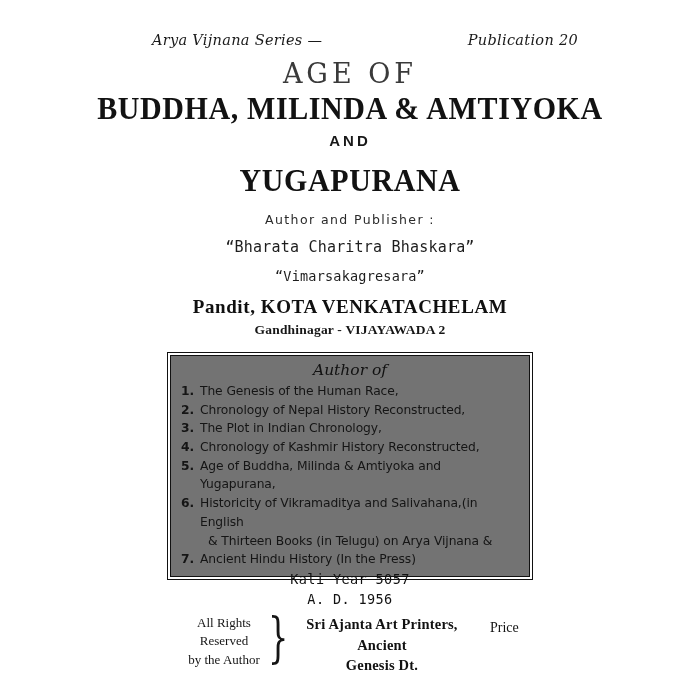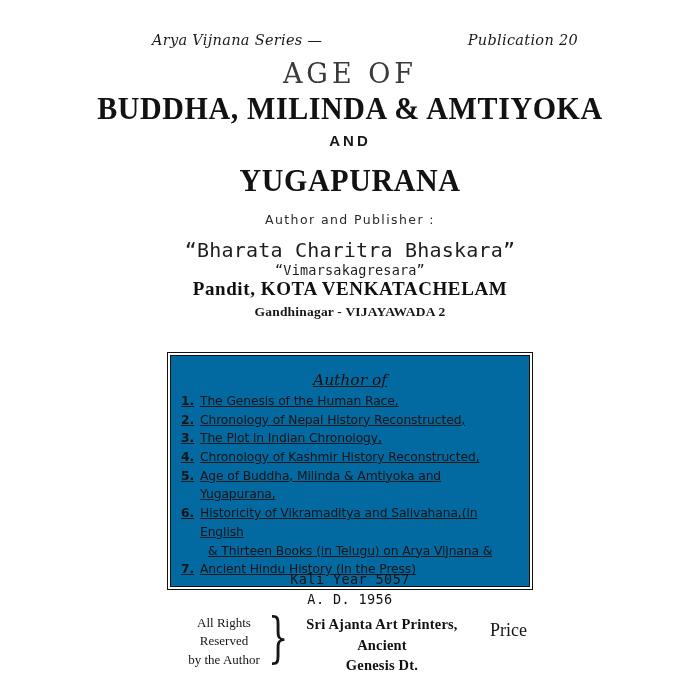--- a/index.html
+++ b/index.html
@@ -99,24 +99,24 @@
   }
   .author-label {
     font-family: "DejaVu Sans", "Liberation Sans", sans-serif;
     font-size: 12.5px;
     letter-spacing: 1.4px;
     color: #2a2a2a;
     margin-bottom: 11px;
   }
   .author-epithet {
     font-family: "DejaVu Sans Mono", "Liberation Mono", monospace;
-    font-size: 20px;
+    font-size: 15px;
     letter-spacing: 0.2px;
     color: #1d1d1d;
-    margin-bottom: 0;
+    margin-bottom: 12px;
   }
   .author-epithet.second {
     font-size: 13.5px;
   }
   .author-name {
     font-family: "Liberation Serif", "DejaVu Serif", serif;
     font-weight: bold;
     font-size: 19px;
     letter-spacing: 0.6px;
     color: #101010;
@@ -133,23 +133,22 @@
   
   .works-box {
     position: absolute;
     top: 355px;
     left: 170px;
     width: 360px;
     box-sizing: border-box;
     border: 1px solid #111;
     outline: 1px solid #111;
     outline-offset: 2px;
-    padding: 15px 10px 7px 10px;
-    background: #0369a1;
-    text-decoration: underline;
+    padding: 5px 10px 7px 10px;
+    background: #737373;
   }
   .works-heading {
     text-align: center;
     font-family: "DejaVu Serif", "Liberation Serif", serif;
     font-style: italic;
     font-size: 15.5px;
     color: #111;
     margin-bottom: 3px;
   }
   .works-list {
@@ -241,21 +240,21 @@
     line-height: 1.42;
     color: #111;
     letter-spacing: 0.2px;
     margin-left: 32px;
   }
   .price {
     position: absolute;
     left: 490px;
     top: 6px;
     font-family: "Liberation Serif", "DejaVu Serif", serif;
-    font-size: 18px;
+    font-size: 14px;
     color: #151515;
   }
 </style>
 </head>
 <body>
 
 <div class="page">
 
   <div class="series-row">
     <span class="series-left">Arya Vijnana Series —</span>

